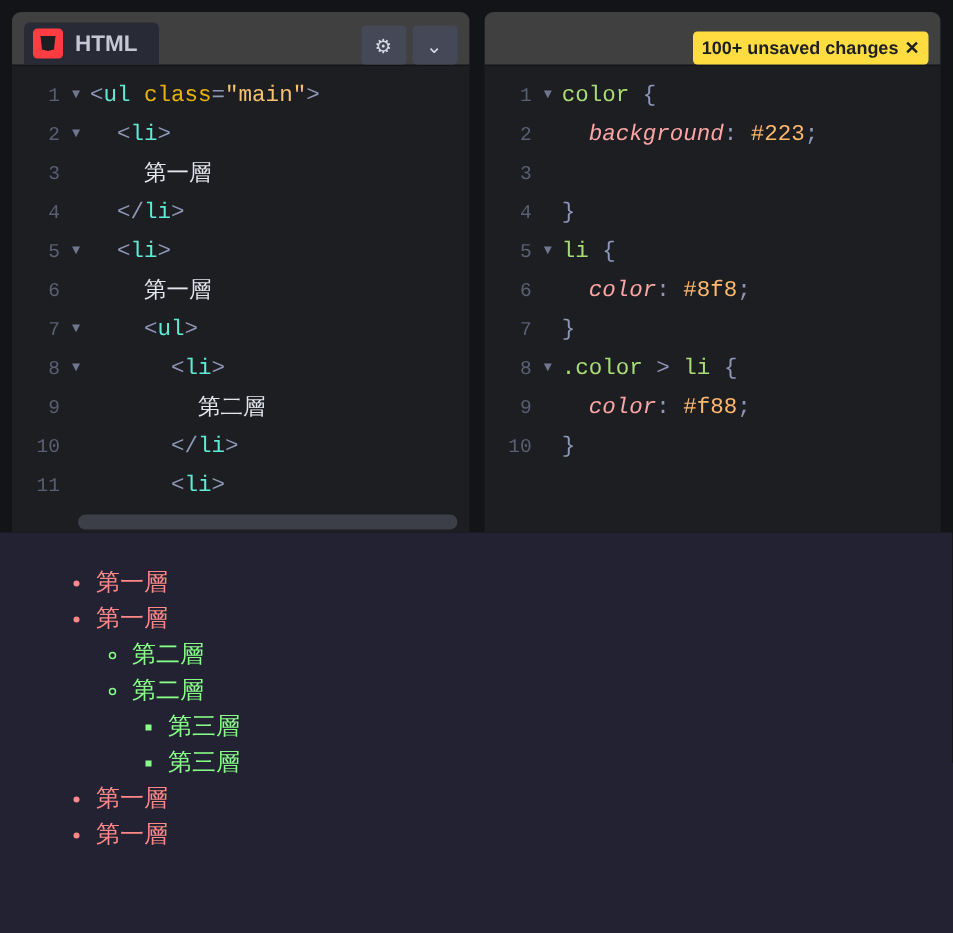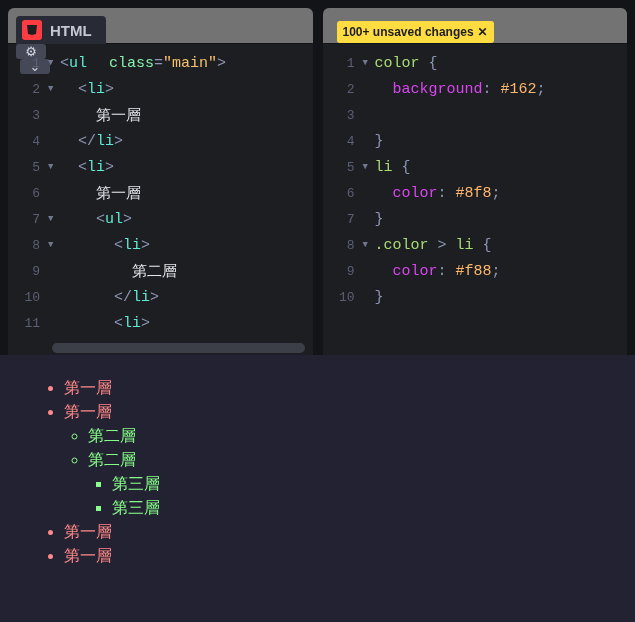--- a/index.html
+++ b/index.html
@@ -1,41 +1,41 @@
 <!DOCTYPE html>
 <html><head>
 <meta charset="utf-8">
 <style>
   * { box-sizing: border-box; margin: 0; padding: 0; }
   body { font-family: -apple-system, "Segoe UI", sans-serif; background: #131417; width: 635px; height: 622px; overflow: hidden; }
   .panels { display: flex; gap: 10px; padding: 8px 8px 0 8px; height: 355px; background: #131417; }
   .panel { flex: 1; background: #1d1e22; border-radius: 6px 6px 0 0; display: flex; flex-direction: column; overflow: hidden; }
-  .panel-header { display: flex; align-items: flex-start; height: 36px; padding: 0 8px; background: #737373; border-bottom: 1px solid #131417; position: relative; flex-direction: column; }
+  .panel-header { display: flex; align-items: flex-end; height: 36px; padding: 0 8px; background: #404040; border-bottom: 1px solid #131417; position: relative; }
   .panel-title-group { display: flex; align-items: center; gap: 8px; background: #282a36; padding: 4px 14px 4px 6px; border-radius: 4px 4px 0 0; margin-top: 8px; }
   .lang-badge { width: 20px; height: 20px; border-radius: 3px; display: flex; align-items: center; justify-content: center; font-size: 14px; font-weight: bold; }
   .lang-badge.html-b { background: #ff3c41; color: #1d1e22; }
   .lang-badge.css-b { background: #0ebeff; color: #1d1e22; }
   .lang-badge svg { display:block; }
   .panel-title { color: #c5c8d4; font-weight: 700; font-size: 15px; }
   .header-spacer { flex: 1; }
   .hdr-btn { background: #444857; color: #d5d7e2; border: none; width: 30px; height: 26px; border-radius: 3px; font-size: 13px; cursor: pointer; display:flex; align-items:center; justify-content:center; }
   .hdr-btn + .hdr-btn { margin-left: 4px; }
   .unsaved { background: #ffdd40; color: #1d1e22; font-size: 12px; padding: 4px 6px; border-radius: 3px; font-weight: 600; display: flex; align-items: center; gap: 4px; margin-left: 6px; }
   .unsaved-x { font-weight: bold; cursor: pointer; }
   .editor { flex: 1; overflow: hidden; font-family: Consolas, "Courier New", monospace; font-size: 15px; padding: 6px 0; position:relative; }
   .line { display: flex; align-items: center; height: 26px; }
   .gutter { width: 40px; text-align: right; color: #5a5f73; padding-right: 8px; font-size: 13px; flex-shrink: 0; user-select:none; }
   .fold { width: 12px; color: #717790; font-size: 9px; flex-shrink: 0; user-select:none; }
   .code { white-space: pre; color: #c5c8d4; }
   .t-br { color: #8e97b7; } 
   .t-tag { color: #5eead4; }
-  .t-attr { color: #86efac; margin-left: 13px; }
+  .t-attr { color: #eab308; }
   .t-str { color: #f7c26c; }
   .t-sel { color: #a9dc76; }
-  .t-prop { color: #d946ef; }
+  .t-prop { color: #fca5a5; font-style: italic; }
   .t-val { color: #ffb86c; }
   .t-txt { color: #e4e6ed; }
   .ind { display:inline-block; }
   .hscroll { position:absolute; bottom:2px; left:44px; right:8px; height:10px; background:rgba(120,125,140,.35); border-radius:5px; }
 
   .preview { background: #222233; height: 267px; color: #eeeeee; padding: 20px 20px 20px 40px; font-size: 16px; }
   .preview ul { list-style: disc; padding-left: 24px; margin:0; }
   .preview ul ul { list-style: circle; }
   .preview ul ul ul { list-style: square; }
   .preview li { margin: 3px 0; color: #88ff88; }
@@ -135,21 +135,21 @@
     </div>
     <div class="editor" id="editor-css">
         <div class="line">
           <span class="gutter">1</span>
           <span class="fold">▼</span>
           <span class="code"><span class="ind" style="width: 0px;"></span><span><span class="t-sel">color</span> <span class="t-br">{</span></span></span>
         </div>
         <div class="line">
           <span class="gutter">2</span>
           <span class="fold"></span>
-          <span class="code"><span class="ind" style="width: 18px;"></span><span><span class="t-prop">background</span><span class="t-br">:</span> <span class="t-val">#162</span><span class="t-br">;</span></span></span>
+          <span class="code"><span class="ind" style="width: 18px;"></span><span><span class="t-prop">background</span><span class="t-br">:</span> <span class="t-val">#223</span><span class="t-br">;</span></span></span>
         </div>
         <div class="line">
           <span class="gutter">3</span>
           <span class="fold"></span>
         </div>
         <div class="line">
           <span class="gutter">4</span>
           <span class="fold"></span>
           <span class="code"><span class="ind" style="width: 0px;"></span><span><span class="t-br">}</span></span></span>
         </div>

